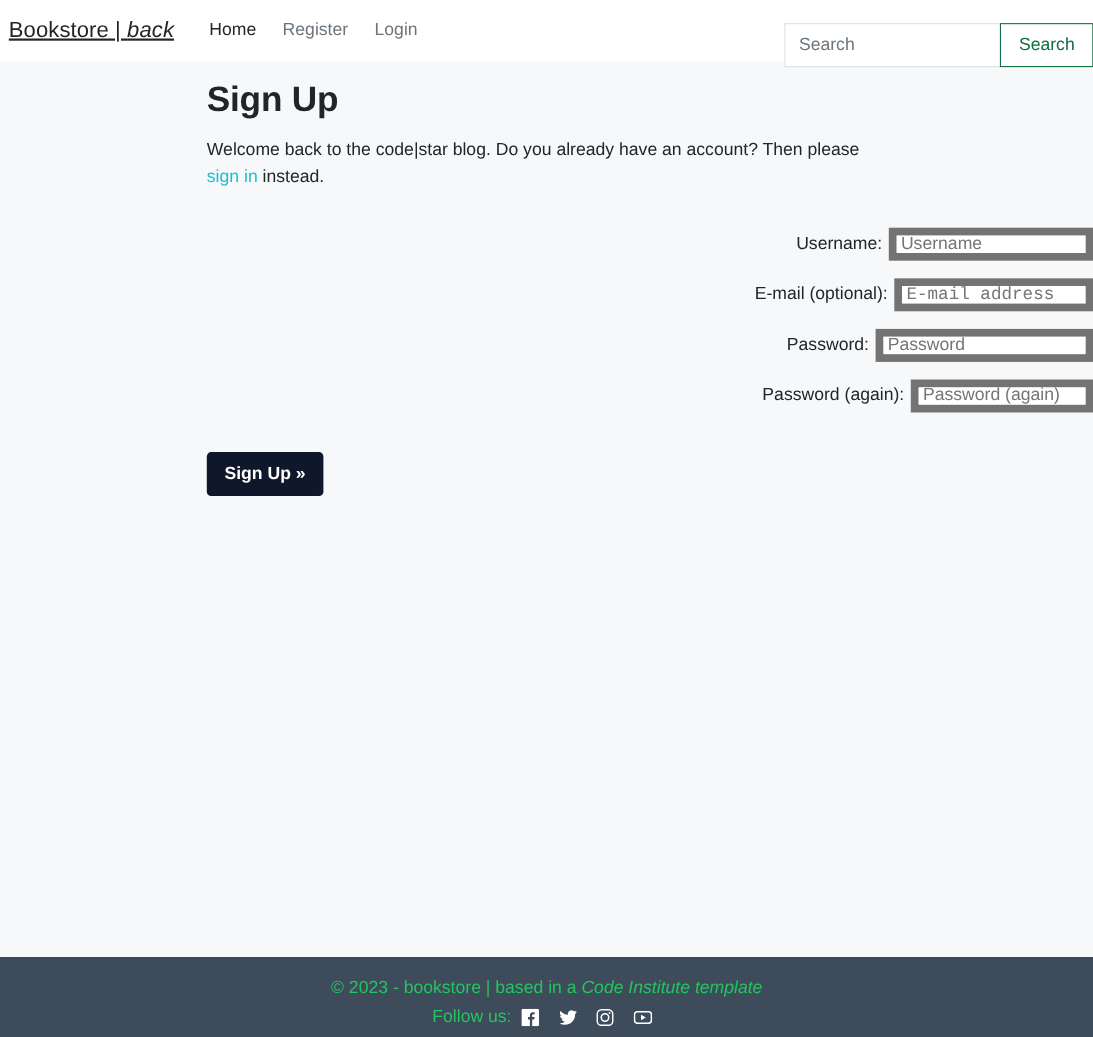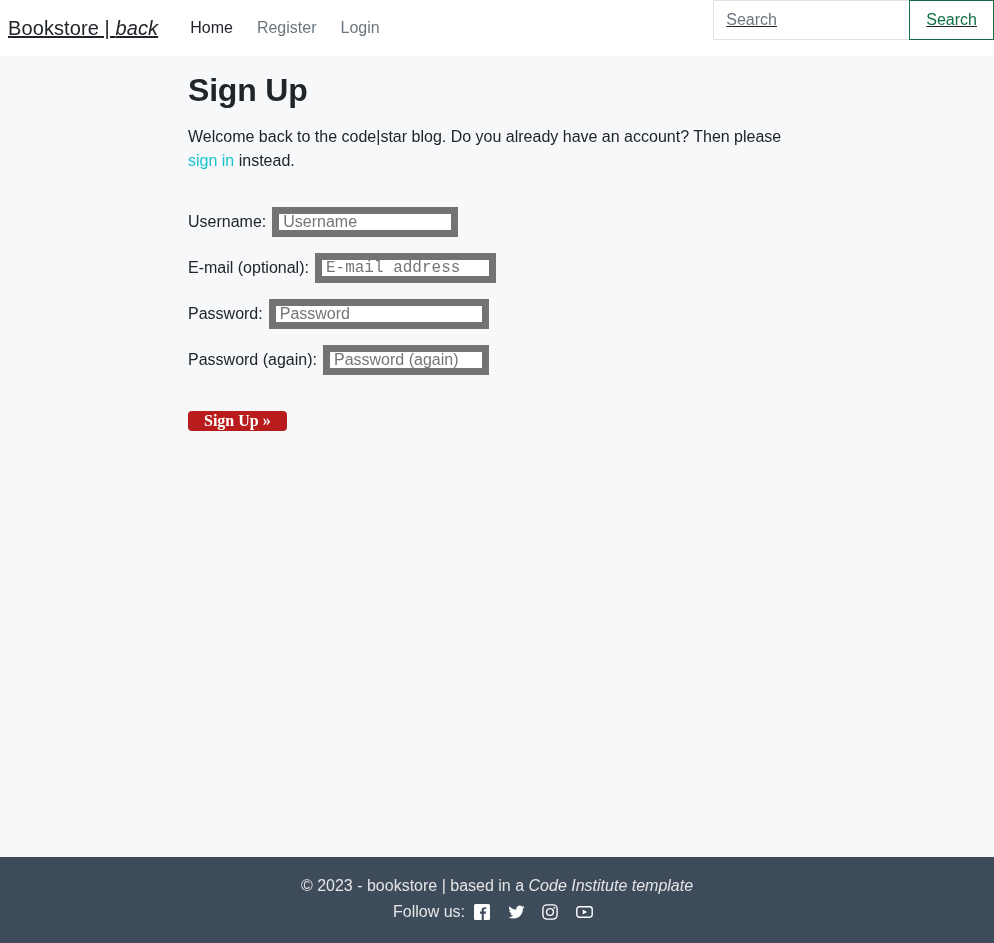--- a/index.html
+++ b/index.html
@@ -47,24 +47,23 @@
     text-decoration: none;
     color: #6c757d;
     white-space: nowrap;
   }
   .nav-link.active {
     color: #212529;
   }
   .search-wrap {
     position: absolute;
     right: 0px;
-    top: 0;
+    top: 21px;
     display: flex;
     align-items: flex-start;
-    text-decoration: underline;
   }
   .search-input {
     width: 196px;
     height: 40px;
     border: 1px solid #dee2e6;
     border-right: none;
     background: #fff;
     font-size: 16px;
     font-family: "Liberation Sans", sans-serif;
     padding: 0 12px;
@@ -104,66 +103,67 @@
   }
   .intro a {
     color: #17c3ce;
     text-decoration: none;
   }
 
   .form-row {
     display: flex;
     align-items: center;
     margin-bottom: 16px;
+    justify-content: flex-end;
   }
   .form-label {
     font-size: 16px;
     color: #212529;
     margin-right: 6px;
     white-space: nowrap;
   }
   .form-input {
     height: 30px;
     border: 7px solid #737373;
     background: #ffffff;
     font-size: 16px;
     font-family: "Liberation Sans", sans-serif;
     color: #212529;
     padding: 0 2px 0 4px;
     outline: none;
   }
   .form-input::placeholder { color: #757575; }
   .w-username { width: 186px; }
   .w-email { width: 181px; font-family: Liberation Mono, monospace; }
-  .w-password { width: 220px; }
+  .w-password { width: 198px; }
   .w-password2 { width: 166px; }
 
   .submit-btn {
     margin-top: 20px;
-    background: #b91c1c;
+    background: #0f172a;
     color: #ffffff;
     border: none;
     border-radius: 4px;
     font-size: 16px;
     font-weight: bold;
-    font-family: Liberation Serif, serif;
-    padding: 2px 16px;
+    font-family: Liberation Sans, sans-serif;
+    padding: 12px 16px;
     cursor: pointer;
     line-height: 1;
   }
 
   
   .footer {
     position: absolute;
     left: 0;
     bottom: 0;
     width: 994px;
-    height: 86px;
+    height: 73px;
     background: #3e4b5b;
-    color: #e5e5e5;
+    color: #22c55e;
     text-align: center;
     padding-top: 18px;
   }
   .footer-copy {
     font-size: 16px;
     line-height: 22px;
   }
   .footer-copy .tpl {
     font-style: italic;
   }

